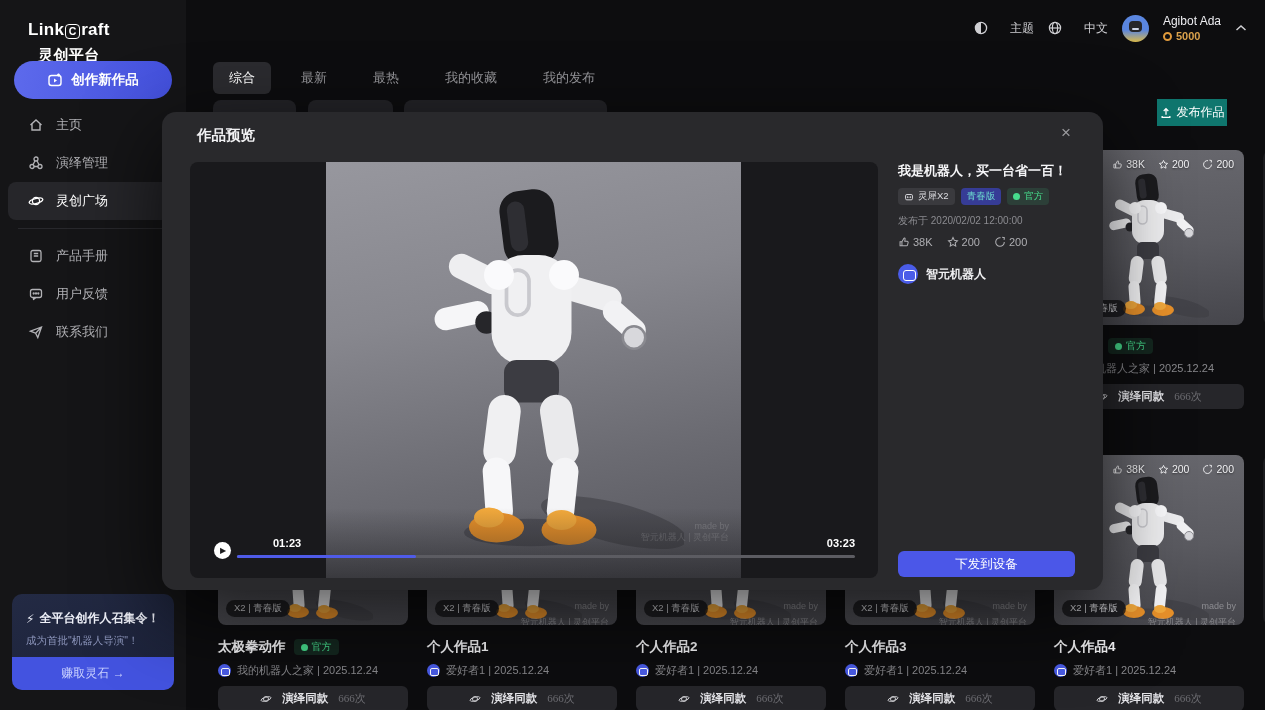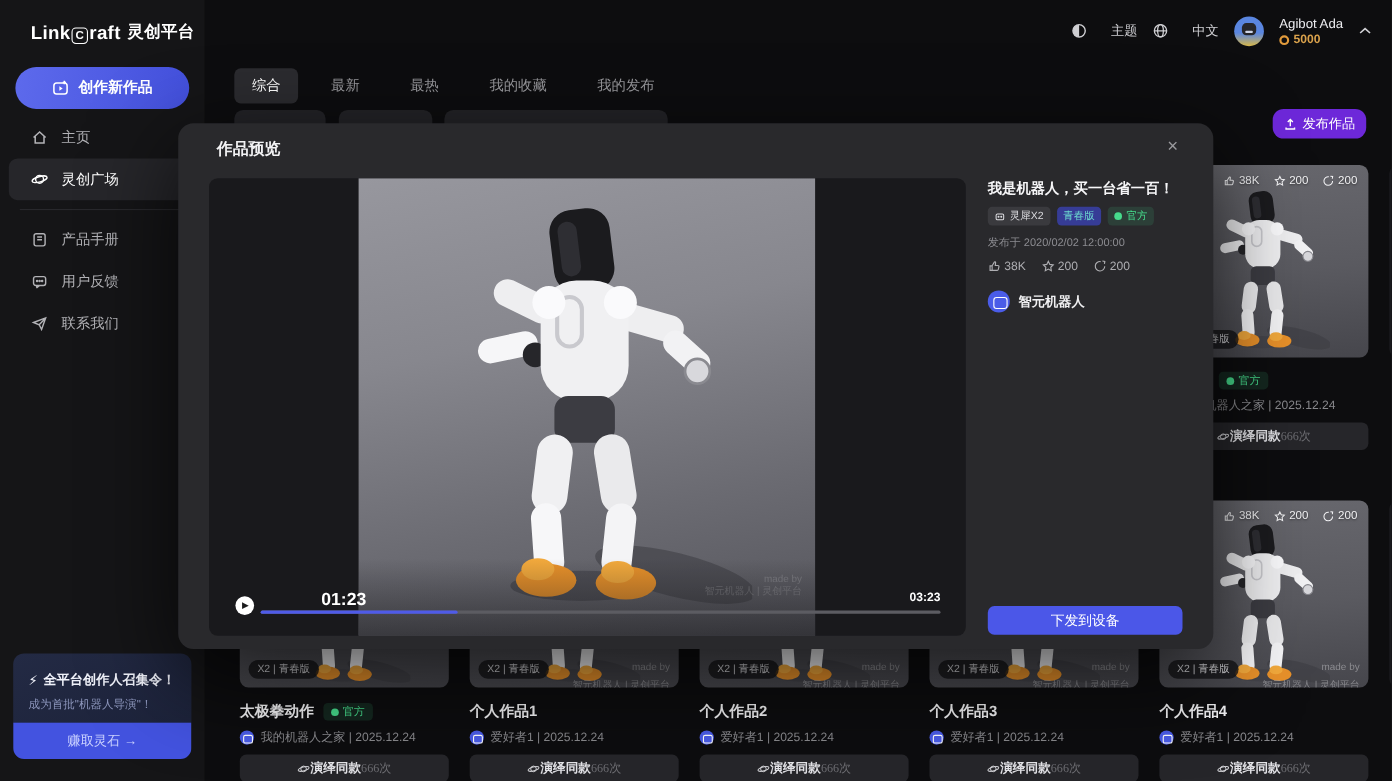--- a/index.html
+++ b/index.html
@@ -2,21 +2,21 @@
 <html><head>
 <meta charset="utf-8">
 <style>
   * { margin:0; padding:0; box-sizing:border-box; }
   html,body { width:1265px; height:710px; overflow:hidden; background:#0d0d0f;
     font-family:"Liberation Sans","DejaVu Sans",sans-serif; color:#e8e8ea; }
   #stage { position:relative; width:1265px; height:710px; }
 
   
   #sidebar { position:absolute; left:0; top:0; width:186px; height:710px; background:#151517; z-index:6; }
-  .logo { position:absolute; left:28px; top:20px; font-size:17px; font-weight:bold; color:#fff; letter-spacing:.3px; display:flex; align-items:flex-start; gap:6px;}
+  .logo { position:absolute; left:28px; top:20px; font-size:17px; font-weight:bold; color:#fff; letter-spacing:.3px; display:flex; align-items:center; gap:6px;flex-direction:column;}
   .logo .cmark { display:inline-block; border:1.7px solid #fff; border-radius:4px; width:15px; height:15px; line-height:12px; text-align:center; font-size:10.5px; margin:0 1px; }
   .logo .cn { font-size:15px; font-weight:bold; }
   .create-btn { position:absolute; left:14px; top:61px; width:158px; height:38px; border:none; border-radius:19px;
     background:linear-gradient(100deg,#5d6aec,#4350dd); color:#fff; font-size:13.5px; font-weight:bold;
     display:flex; align-items:center; justify-content:center; gap:8px; cursor:pointer; font-family:inherit;}
   .menu { position:absolute; left:8px; top:106px; width:170px; }
   .menu-item { height:38px; display:flex; align-items:center; gap:12px; padding-left:20px; border-radius:8px;
     color:#b2b2b6; font-size:13px; cursor:pointer; }
   .menu-item.active { background:#26262a; color:#fff; }
   .menu-div { height:1px; background:#28282c; margin:8px 10px; }
@@ -40,21 +40,21 @@
   .user-block { display:flex; flex-direction:column; gap:2px; cursor:pointer;}
   .user-name { font-size:12px; color:#ececf0; }
   .coin-row { display:flex; align-items:center; gap:4px; font-size:11px; color:#daa24c; font-weight:bold;}
   .coin { width:9px; height:9px; border-radius:50%; border:2.5px solid #e09a3c; }
 
   
   .tab-row { position:absolute; left:213px; top:62px; display:flex; align-items:center; z-index:1;}
   .tab { padding:7px 16px; font-size:13px; color:#98989c; border-radius:6px; margin-right:14px; cursor:pointer; white-space:nowrap;}
   .tab.active { background:#2b2b2f; color:#fff;padding-left:16px; }
   .filter { position:absolute; top:100px; height:26px; background:#232327; border-radius:8px; z-index:1; cursor:pointer;}
-  .publish-btn { position:absolute; left:1157px; top:99px; width:85px; height:27px; background:#6d28d9; border:none; border-radius:10px;
+  .publish-btn { position:absolute; left:1157px; top:99px; width:70px; height:27px; background:#0f766e; border:none; border-radius:0;
     color:#fff; font-size:12px; display:flex; align-items:center; justify-content:center; gap:5px; cursor:pointer; z-index:1; font-family:inherit;}
 
   
   .card { position:absolute; width:190px; z-index:1; }
   .card-img { position:relative; width:190px; height:170px; border-radius:8px; overflow:hidden;
     background:linear-gradient(175deg,#68686e 0%,#5a5a60 55%,#46464c 100%); cursor:pointer;}
   .card-img.tall { height:175px; }
   .card-stats { position:absolute; top:8px; left:0; right:10px; display:flex; justify-content:flex-end; gap:13px;
     font-size:10.5px; color:#f2f2f4; text-shadow:0 1px 2px rgba(0,0,0,.5); align-items:center;}
   .stat-i { display:flex; align-items:center; gap:3px; }
@@ -64,41 +64,41 @@
   .wm2 { position:absolute; right:8px; bottom:-4px; font-size:9px; color:#a2a2a6; opacity:.7; white-space:nowrap;}
   .card-title-row { margin-top:13px; display:flex; align-items:center; gap:8px; }
   .card-title { font-size:13.5px; font-weight:bold; color:#f4f4f6; }
   .tag-official { height:16px; padding:0 7px; border-radius:4px; background:rgba(70,220,140,.13); color:#46dc8c;
     font-size:10px; display:inline-flex; align-items:center; gap:4px; white-space:nowrap;}
   .dot-g { width:7px; height:7px; border-radius:50%; background:#46dc8c; display:inline-block;}
   .card-author { margin-top:7px; display:flex; align-items:center; gap:6px; font-size:11px; color:#88888c; white-space:nowrap;}
   .mini-av { width:13px; height:13px; border-radius:50%; background:#4a5ce8; position:relative; flex:0 0 13px;}
   .mini-av:after { content:""; position:absolute; left:3px; top:3.5px; width:7px; height:6px; border:1px solid #fff; border-radius:2px;}
   .remix-btn { margin-top:8px; width:100%; height:25px; background:#26262a; border:none; border-radius:6px;
-    display:flex; align-items:center; justify-content:center; gap:0; cursor:pointer; font-family:inherit;}
+    display:flex; align-items:center; justify-content:center; gap:10px; cursor:pointer; font-family:inherit;}
   .remix-label { font-size:11.5px; font-weight:bold; color:#e4e4e8; }
   .remix-count { font-size:11px; color:#6d6d72;font-family:Liberation Serif, serif; }
   .spacer-title { display:inline-block; width:46px; height:14px; }
   .sliver { position:absolute; width:190px; border-radius:8px; background:#1b1b1e; z-index:0;}
 
   
   #modal { position:absolute; left:162px; top:112px; width:941px; height:478px; background:#29292c; border-radius:14px;
     box-shadow:0 24px 80px rgba(0,0,0,.7); z-index:10; }
   .modal-title { position:absolute; left:35px; top:14px; font-size:14.5px; font-weight:bold; color:#f2f2f4; }
   .modal-close { position:absolute; right:32px; top:12px; font-size:17px; color:#9a9a9e; cursor:pointer; line-height:1;}
   .player { position:absolute; left:28px; top:50px; width:688px; height:416px; background:#19191c; border-radius:8px; overflow:hidden;}
   .video { position:absolute; left:136px; top:0; width:415px; height:416px;
     background:linear-gradient(168deg,#97979e 0%,#87878e 35%,#6b6b72 70%,#55555c 100%); overflow:hidden;}
   .video-fade { position:absolute; left:0; bottom:0; width:100%; height:70px;
     background:linear-gradient(180deg,rgba(25,25,28,0),rgba(25,25,28,.55)); }
   .vid-wm { position:absolute; right:12px; bottom:34px; font-size:9px; color:#e8e8ea; opacity:.22; text-align:right;}
   .play-btn { position:absolute; left:24px; top:380px; width:17px; height:17px; border-radius:50%; background:#fff;
     display:flex; align-items:center; justify-content:center; cursor:pointer;}
   .play-btn span { font-size:8px; color:#1a1a1c; margin-left:1px; }
-  .t-cur { position:absolute; left:62px; top:375px; font-size:16px; font-weight:bold; color:#fff;padding-left:40px; }
+  .t-cur { position:absolute; left:43px; top:375px; font-size:11px; font-weight:bold; color:#fff;padding-left:40px; }
   .t-tot { position:absolute; right:23px; top:375px; font-size:11px; font-weight:bold; color:#fff; }
   .bar { position:absolute; left:47px; right:23px; top:393px; height:3px; background:#5c5c62; border-radius:2px; cursor:pointer;}
   .bar-fill { height:100%; background:#4f5be8; border-radius:2px; }
 
   .wpanel { position:absolute; left:736px; top:50px; width:177px; }
   .w-title { font-size:13px; font-weight:bold; color:#f6f6f8; line-height:17px; white-space:nowrap;}
   .w-tags { margin-top:9px; display:flex; gap:6px; }
   .wtag { height:17px; padding:0 6px; border-radius:4px; font-size:9.5px; display:inline-flex; align-items:center; gap:4px; white-space:nowrap;}
   .wtag.model { background:#3a3a3e; color:#dedee2; }
   .wtag.edition { background:#363c96; color:#6cd9cf; }
@@ -162,20 +162,29 @@
       </svg>
       <span>创作新作品</span>
     </button>
     <div class="menu">
       <div class="menu-item">
         <svg class="icon16" viewBox="0 0 16 16" fill="none" stroke="#b2b2b6" stroke-width="1.4">
             <path d="M2.5 8L8 3l5.5 5M4 7v6h8V7"></path>
           </svg>
         <span>主页</span>
       </div>
+      <div class="menu-item">
+        <svg class="icon16" viewBox="0 0 16 16" fill="none" stroke="#b2b2b6" stroke-width="1.3">
+            <circle cx="8" cy="4" r="2"></circle>
+            <circle cx="4" cy="11.5" r="2"></circle>
+            <circle cx="12" cy="11.5" r="2"></circle>
+            <path d="M7 5.7L5 9.8M9 5.7l2 4.1M6 11.5h4"></path>
+          </svg>
+        <span>演绎管理</span>
+      </div>
       <div class="menu-item active">
         <svg class="icon16" viewBox="0 0 16 16" fill="none" stroke="#fff" stroke-width="1.3">
             <circle cx="8" cy="8" r="3.6"></circle>
             <ellipse cx="8" cy="8" rx="7" ry="2.4" transform="rotate(-16 8 8)"></ellipse>
           </svg>
         <span>灵创广场</span>
       </div>
       <div class="menu-div"></div>
       <div class="menu-item">
         <svg class="icon16" viewBox="0 0 16 16" fill="none" stroke="#b2b2b6" stroke-width="1.3">

